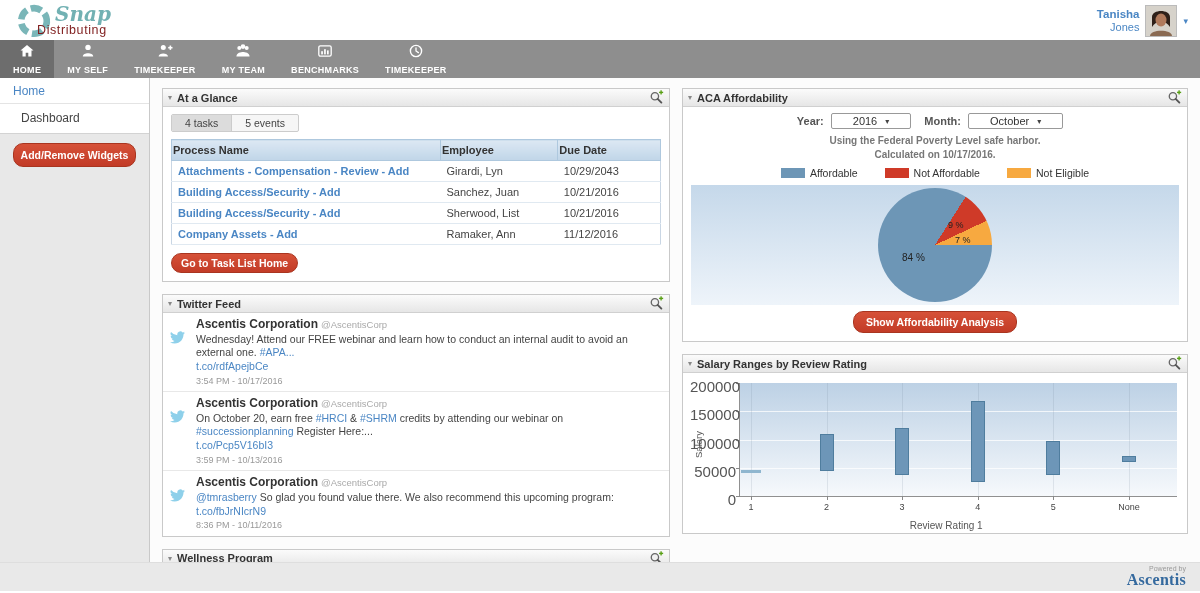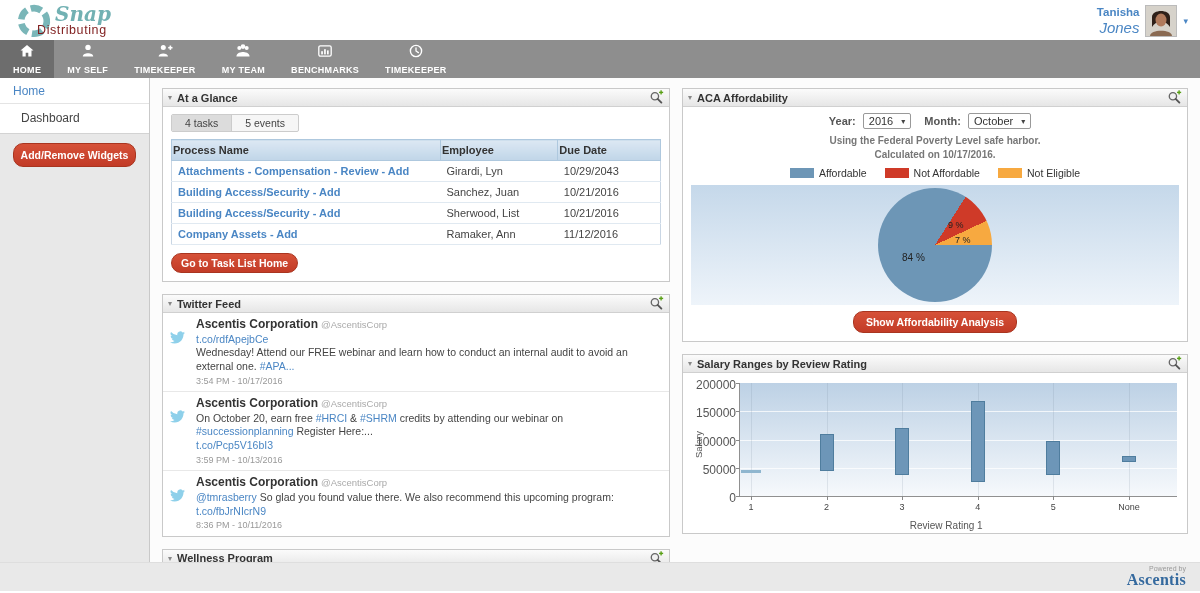--- a/index.html
+++ b/index.html
@@ -6,21 +6,21 @@
   .page{position:relative;width:1200px;height:591px;font-family:"Liberation Sans",sans-serif;background:#fff;overflow:hidden;}
 
   
   .top-header{position:relative;height:40px;background:#fff;}
   .logo-icon{position:absolute;left:16px;top:3px;}
   .logo-script{position:absolute;left:55px;top:2px;font-family:"DejaVu Serif",serif;font-style:italic;font-weight:bold;color:#72b1b3;font-size:20px;}
   .logo-sub{position:absolute;left:37px;top:23px;font-size:12.5px;color:#7f1d1d;letter-spacing:.6px;}
   .user-block{position:absolute;right:12px;top:5px;display:flex;align-items:center;gap:6px;}
   .user-names{text-align:right;line-height:1.15;}
   .user-first{color:#4a86c4;font-weight:bold;font-size:11.5px;}
-  .user-last{color:#4a86c4;font-size:15px;font-style:italic;}
+  .user-last{color:#4a86c4;font-size:11px;}
   .avatar{width:30px;height:30px;border:1px solid #bbb;display:block;}
   .user-caret{color:#4a86c4;font-size:9px;cursor:pointer;}
 
   
   .nav-bar{height:38px;background:#8e8e8e;display:flex;align-items:stretch;}
   .nav-item{display:flex;flex-direction:column;align-items:center;justify-content:center;padding:0 13px;gap:2px;cursor:pointer;}
   .nav-item.active{background:#6d6d6d;}
   .nav-label{color:#fff;font-size:9px;font-weight:bold;letter-spacing:.3px;white-space:nowrap;}
 
   
@@ -65,42 +65,42 @@
   .tweet-time{font-size:9px;color:#999;margin-top:2px;}
 
   
   .wellness-body{display:flex;align-items:center;gap:10px;padding:4px 10px 6px 8px;}
   .info-text{font-size:11px;color:#444;line-height:1.4;}
   .amount-link{color:#3f7fc1;font-weight:bold;}
 
   
   .aca-body{padding:6px 8px 8px;text-align:center;}
   .aca-controls{font-size:11px;color:#555;font-weight:bold;}
-  .select-box{display:inline-flex;align-items:center;gap:8px;border:1px solid #999;border-radius:2px;padding:1px 5px;font-size:11px;font-weight:normal;color:#333;background:#fff;cursor:pointer;margin:0 10px 0 4px;}
+  .select-box{display:inline-flex;align-items:center;gap:8px;border:1px solid #999;border-radius:2px;padding:1px 21px;font-size:11px;font-weight:normal;color:#333;background:#fff;cursor:pointer;margin:0 10px 0 4px;}
   .select-caret{font-size:8px;color:#444;}
   .aca-note{font-size:10px;color:#777;font-weight:bold;line-height:1.35;margin-top:5px;}
-  .legend-row{display:flex;justify-content:center;gap:18px;margin-top:6px;align-items:center;}
+  .legend-row{display:flex;justify-content:center;gap:27px;margin-top:6px;align-items:center;}
   .legend-item{display:flex;align-items:center;gap:5px;font-size:10.5px;color:#333;}
   .legend-swatch{width:24px;height:10px;}
   .pie-band{margin-top:6px;height:120px;background:linear-gradient(#c5d8ea,#eef4fa);position:relative;}
   .pie{position:absolute;left:50%;top:50%;transform:translate(-50%,-50%);width:114px;height:114px;border-radius:50%;}
   .pie-label{position:absolute;font-size:10px;color:#222;}
   .pie-label-0{left:24px;top:64px;}
   .pie-label-1{left:70px;top:32px;font-size:9px;}
   .pie-label-2{left:77px;top:47px;font-size:9px;}
   .aca-btn{margin-top:6px;padding:4px 12px;}
 
   
   .salary-body{position:relative;height:160px;}
   .salary-plot{position:absolute;left:56px;top:10px;right:10px;bottom:36px;background:linear-gradient(#bdd1e5,#f6f9fc);border-left:1px solid #909090;border-bottom:1px solid #909090;}
   .ylabel{position:absolute;left:2px;top:66px;transform:rotate(-90deg);font-size:9.5px;color:#555;}
   .xlabel{position:absolute;bottom:2px;left:45%;font-size:10px;color:#555;}
   .grid-h{position:absolute;left:0;right:0;height:1px;background:rgba(255,255,255,.75);}
   .grid-v{position:absolute;top:0;bottom:0;width:1px;background:rgba(110,130,150,.16);}
-  .y-tick-label{position:absolute;left:-50px;width:46px;text-align:right;font-size:12px;color:#555;}
+  .y-tick-label{position:absolute;left:-50px;width:46px;text-align:right;font-size:15px;color:#555;}
   .y-tick-mark{position:absolute;left:-4px;width:4px;height:1px;background:#888;}
   .x-tick-mark{position:absolute;bottom:-4px;width:1px;height:4px;background:#888;}
   .x-tick-label{position:absolute;bottom:-16px;width:40px;text-align:center;font-size:9px;color:#444;}
   .range-bar{position:absolute;box-sizing:border-box;border:1px solid #4f7d9e;}
   .range-dash{border:none;background:#8fb6cf;}
 
   
   .footer{position:absolute;left:0;bottom:0;width:1200px;height:28px;background:#e9e9e9;border-top:1px solid #dedede;}
   .powered{position:absolute;right:14px;top:2px;text-align:right;line-height:1;}
   .powered-by{font-size:7px;color:#999;}
@@ -273,22 +273,22 @@
           </div>
 
           <div class="tweet">
             <span class="tweet-icon">
               <svg width="15" height="13" viewBox="0 0 24 20">
                   <path d="M23.95 2.57a10 10 0 0 1-2.82.77A4.96 4.96 0 0 0 23.29.62c-.95.56-2.01.96-3.13 1.18A4.92 4.92 0 0 0 11.77 6.29 13.94 13.94 0 0 1 1.64 1.16a4.92 4.92 0 0 0 1.52 6.57 4.9 4.9 0 0 1-2.23-.62v.06a4.92 4.92 0 0 0 3.95 4.83 4.96 4.96 0 0 1-2.22.08 4.93 4.93 0 0 0 4.6 3.42A9.87 9.87 0 0 1 0 17.54a13.94 13.94 0 0 0 7.55 2.21c9.05 0 14-7.5 14-14v-.64A10 10 0 0 0 24 2.59z" fill="#8ed0ea"></path>
                 </svg>
             </span>
             <div class="tweet-body">
               <div><span class="tweet-author">Ascentis Corporation</span><span class="tweet-handle">@AscentisCorp</span></div>
+              <div><span>Wednesday! Attend our FREE webinar and learn how to conduct an internal audit to avoid an external one. </span><span class="link">#APA...</span></div>
               <div><span class="link">t.co/rdfApejbCe</span></div>
-              <div><span>Wednesday! Attend our FREE webinar and learn how to conduct an internal audit to avoid an external one. </span><span class="link">#APA...</span></div>
               <div class="tweet-time">3:54 PM - 10/17/2016</div>
             </div>
           </div>
 
           <div class="tweet">
             <span class="tweet-icon">
               <svg width="15" height="13" viewBox="0 0 24 20">
                   <path d="M23.95 2.57a10 10 0 0 1-2.82.77A4.96 4.96 0 0 0 23.29.62c-.95.56-2.01.96-3.13 1.18A4.92 4.92 0 0 0 11.77 6.29 13.94 13.94 0 0 1 1.64 1.16a4.92 4.92 0 0 0 1.52 6.57 4.9 4.9 0 0 1-2.23-.62v.06a4.92 4.92 0 0 0 3.95 4.83 4.96 4.96 0 0 1-2.22.08 4.93 4.93 0 0 0 4.6 3.42A9.87 9.87 0 0 1 0 17.54a13.94 13.94 0 0 0 7.55 2.21c9.05 0 14-7.5 14-14v-.64A10 10 0 0 0 24 2.59z" fill="#8ed0ea"></path>
                 </svg>
             </span>

